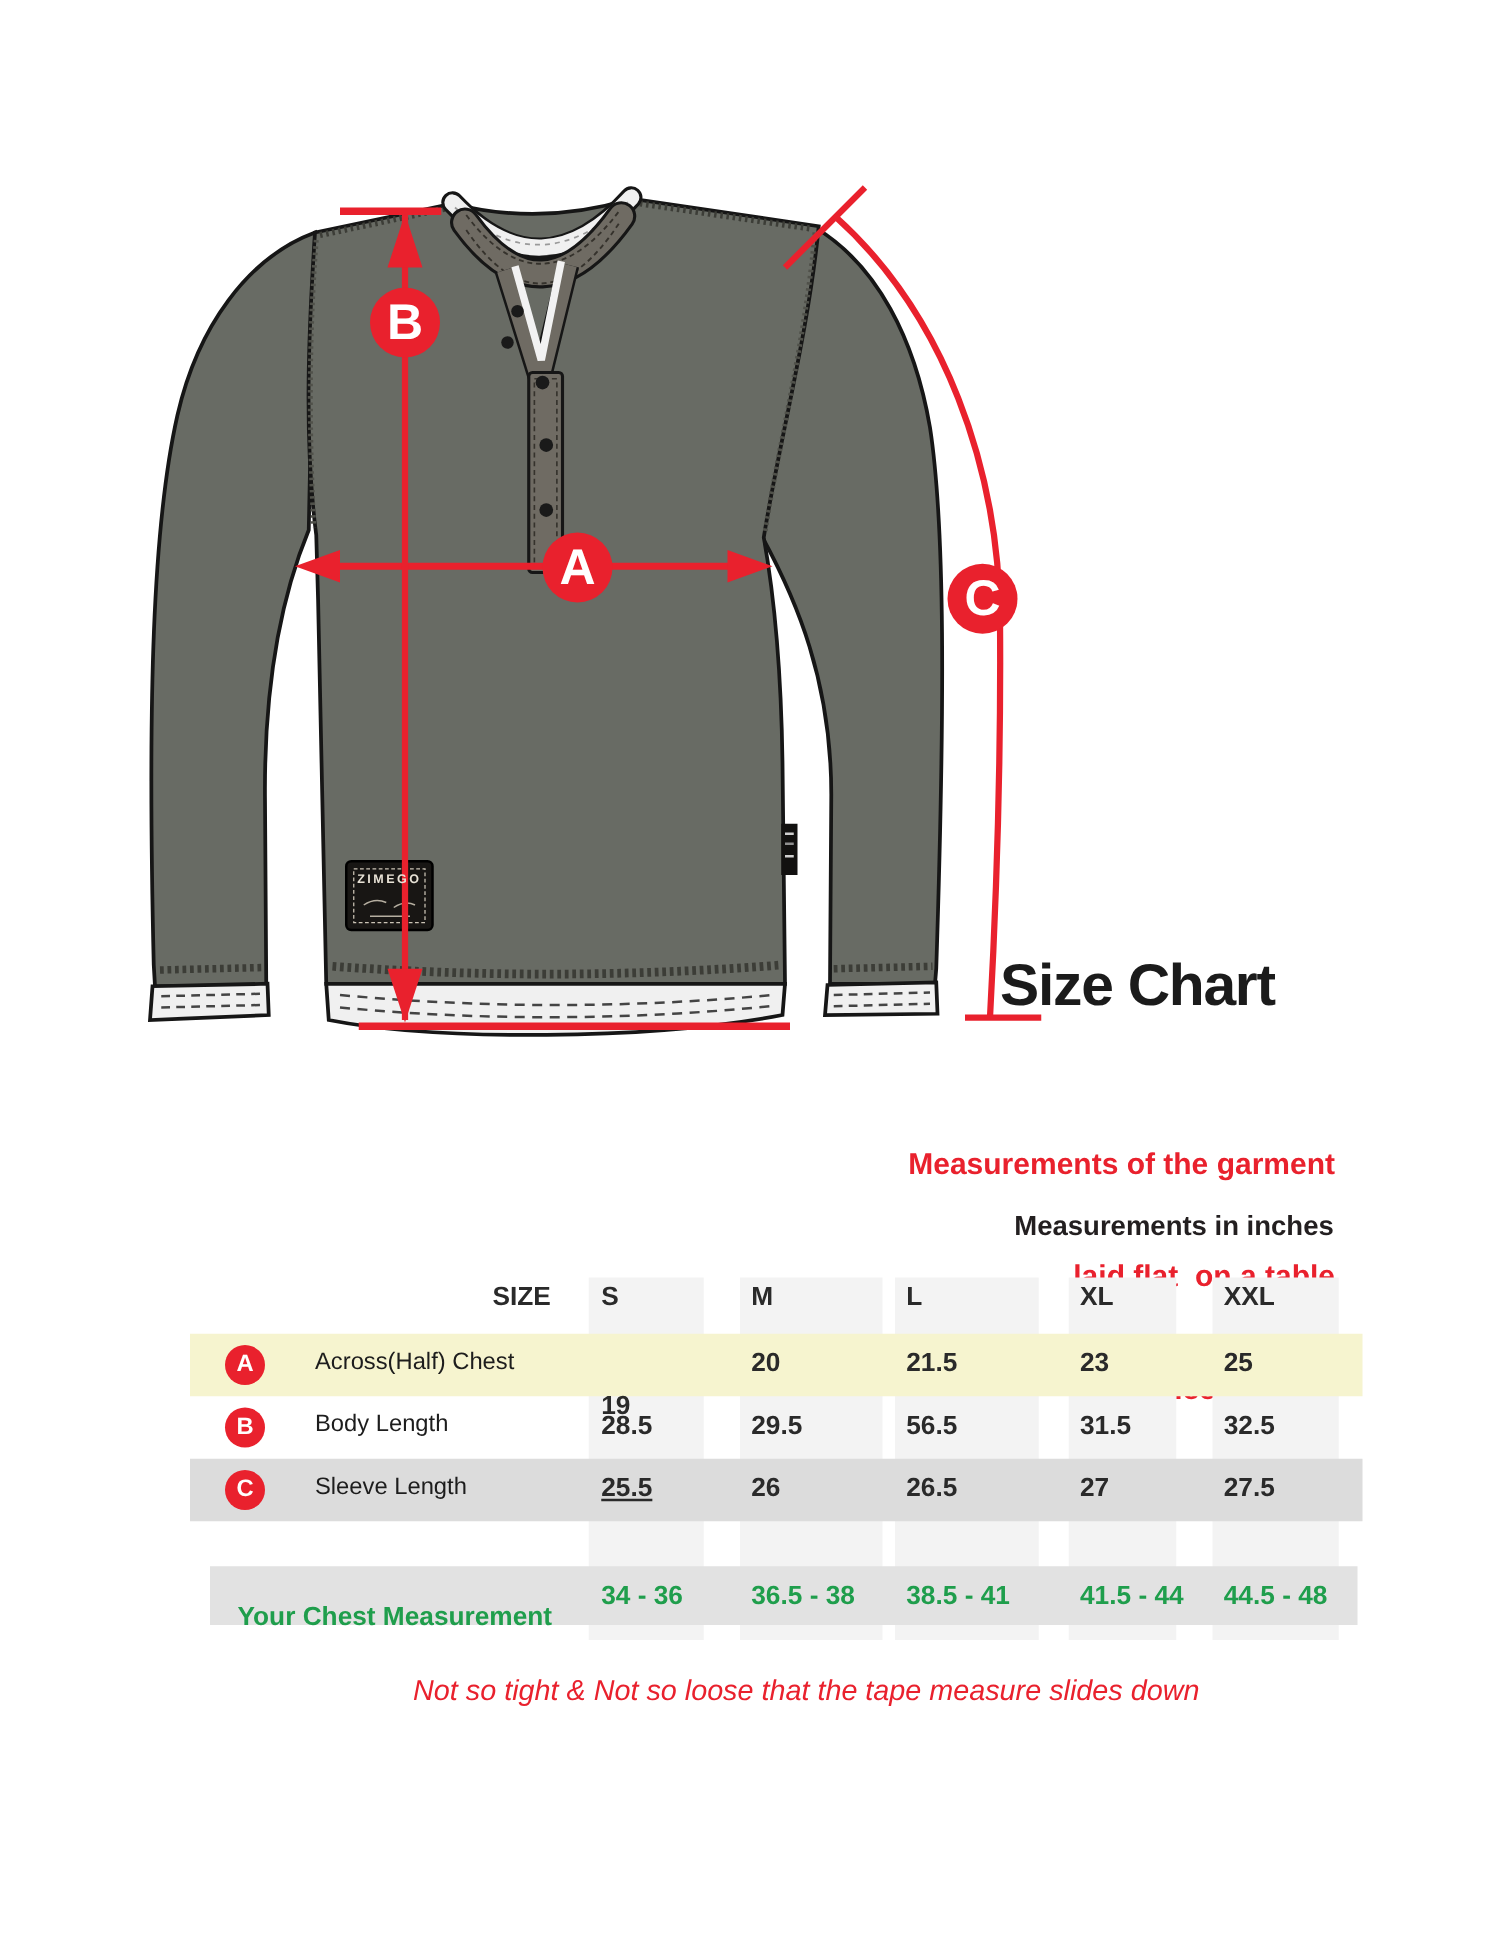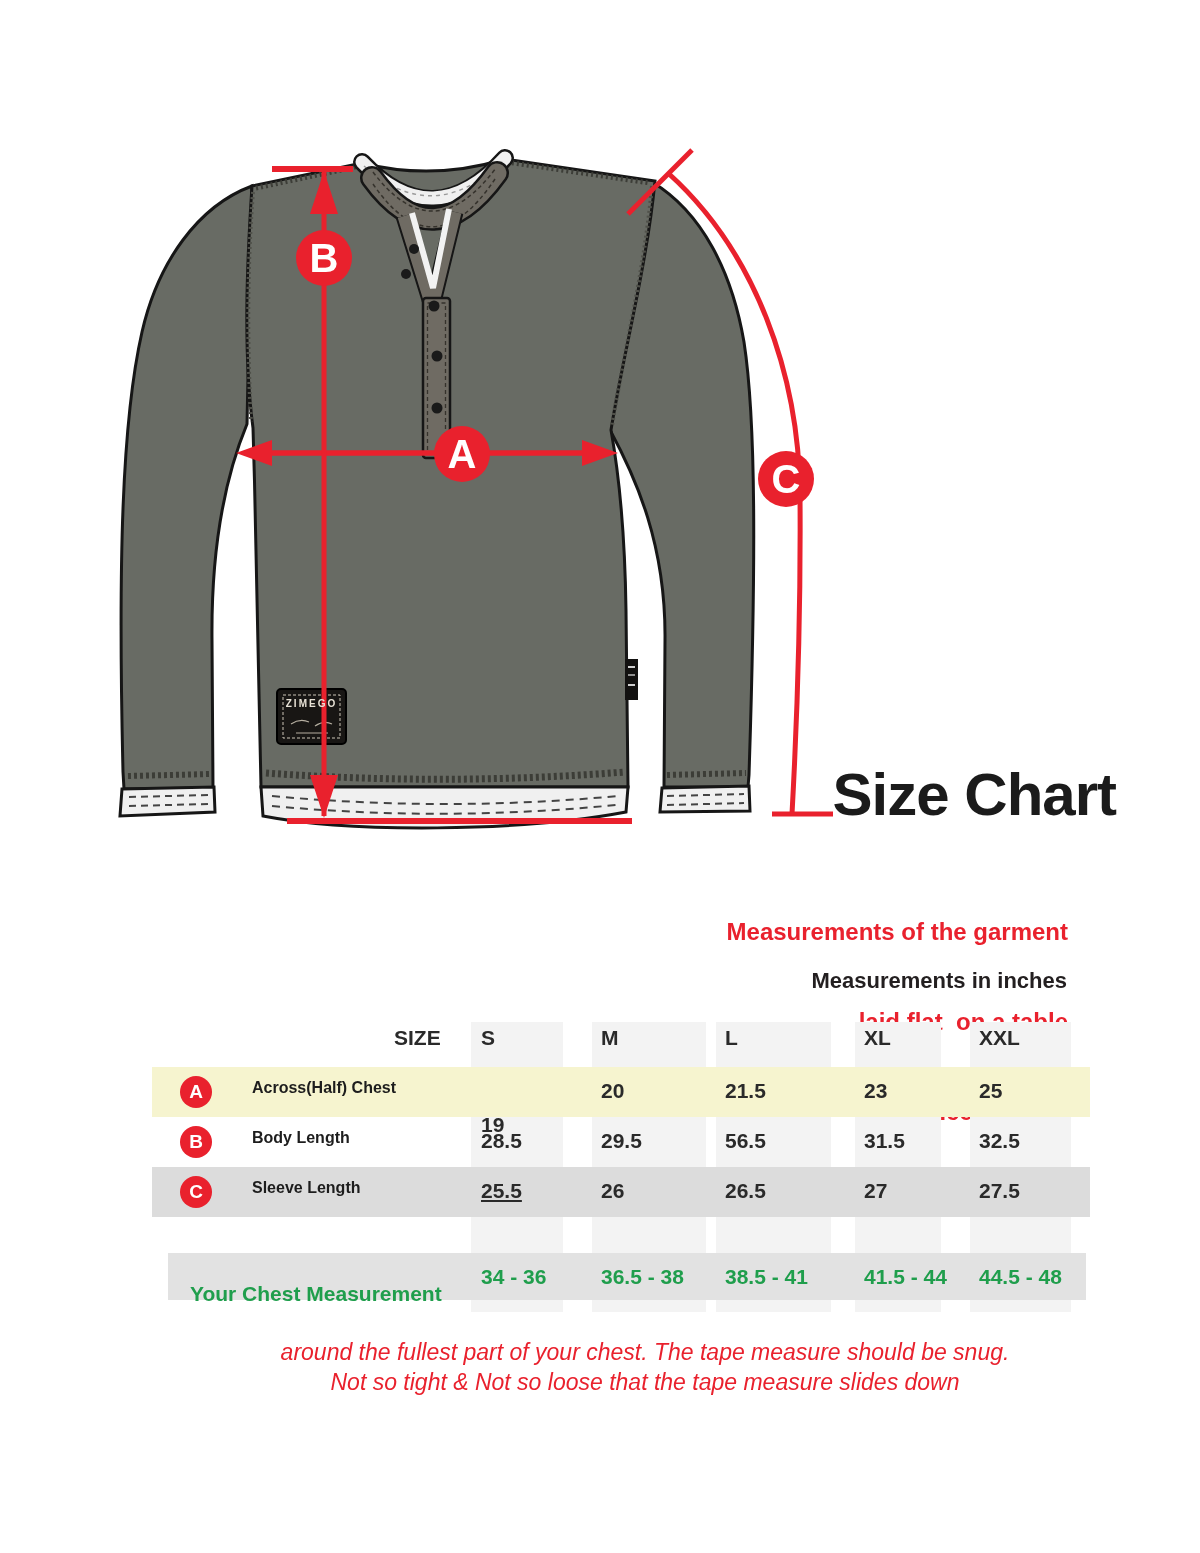--- a/index.html
+++ b/index.html
@@ -2,29 +2,29 @@
 <html><head>
 <meta charset="utf-8">
 <style>
   html,body{margin:0;padding:0;background:#fff;}
   .stage{position:relative;width:1200px;height:1553px;background:#ffffff;overflow:hidden;
          font-family:"Liberation Sans", sans-serif;color:#231f20;}
   .abs{position:absolute;}
   svg{display:block;}
   .marker-letter{position:absolute;width:56px;height:56px;line-height:56px;text-align:center;
     color:#fff;font-size:40px;font-weight:bold;}
-  .title-main{font-size:60px;font-weight:800;letter-spacing:-1px;color:#1b1b1b;text-align:right;width:316px;}
+  .title-main{font-size:47px;font-weight:800;letter-spacing:-1px;color:#1b1b1b;text-align:left;width:316px;}
   .title-sub{font-size:33px;font-weight:800;color:#e9212d;text-align:center;width:316px;}
   .note-red{font-size:24px;font-weight:bold;color:#e9212d;text-align:right;width:378px;line-height:30px;white-space:pre-wrap;}
   .units{font-size:22px;font-weight:bold;color:#231f20;text-align:right;width:300px;}
   .stripe{position:absolute;top:1022px;height:290px;background:#f3f3f3;}
   .rowband{position:absolute;left:152px;width:938px;height:50px;}
   .hdr{position:absolute;top:1026px;font-size:21px;font-weight:bold;color:#2a2a2a;}
   .cell{position:absolute;font-size:21px;font-weight:bold;color:#2a2a2a;}
-  .rowlabel{position:absolute;left:252px;font-size:16px;font-weight:bold;color:#1d1d1d;}
+  .rowlabel{position:absolute;left:252px;font-size:19px;font-weight:normal;color:#1d1d1d;}
   .tbl-marker{position:absolute;left:180px;width:32px;height:32px;border-radius:50%;background:#e9212d;
     color:#fff;font-size:19px;font-weight:bold;text-align:center;line-height:32px;}
   .green{color:#1f9e4c;}
   .footer{position:absolute;left:100px;top:1337px;width:1090px;text-align:center;
     font-size:23px;font-style:italic;color:#e9212d;line-height:30px;}
   .footer b{font-weight:bold;}
   .brand-patch-label{position:absolute;left:277px;top:698px;width:69px;text-align:center;
     color:#e8e2d6;font-size:10px;font-weight:bold;letter-spacing:2px;}
 </style>
 </head>
@@ -161,17 +161,16 @@
 
     <div class="cell green" style="left:190px;top:1282px;">Your Chest Measurement</div>
     <div class="cell green" style="left:481px;top:1265px;">34 - 36</div>
     <div class="cell green" style="left:601px;top:1265px;">36.5 - 38</div>
     <div class="cell green" style="left:725px;top:1265px;">38.5 - 41</div>
     <div class="cell green" style="left:864px;top:1265px;">41.5 - 44</div>
     <div class="cell green" style="left:979px;top:1265px;">44.5 - 48</div>
   </div>
 
   <div class="footer">
-    <div>around the fullest part of your chest. The tape measure should be snug.</div>
     <div>Not so tight &amp; Not so loose that the tape measure slides down</div>
   </div>
 
 </div>
 
 </body></html>

